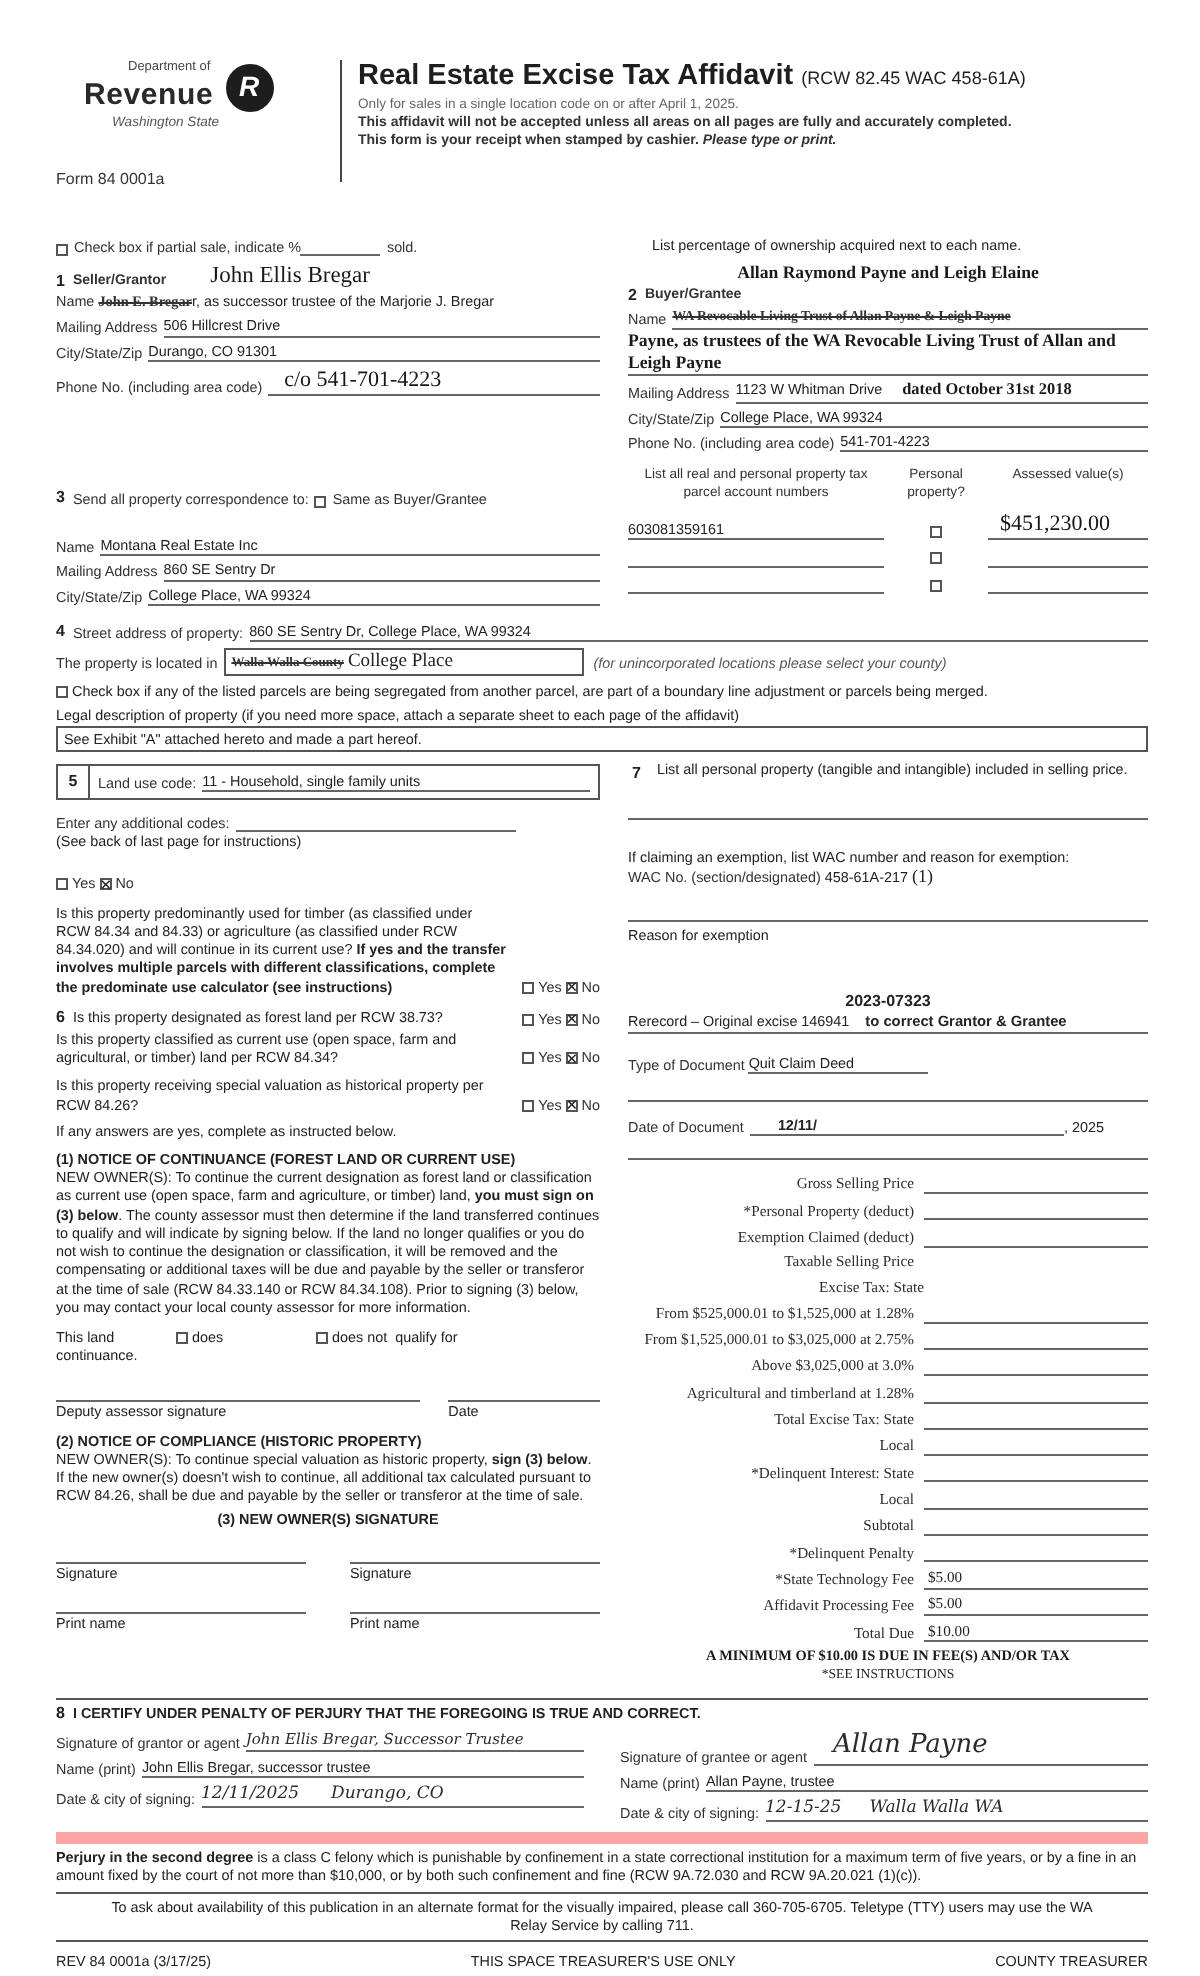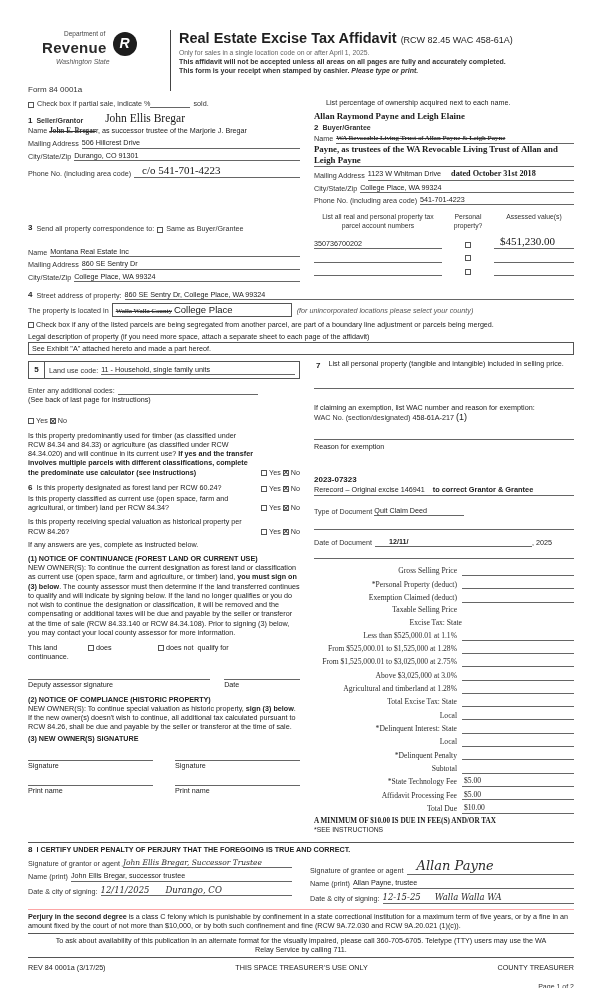--- a/index.html
+++ b/index.html
@@ -1,21 +1,21 @@
 <!DOCTYPE html>
 <html><head>
 <meta charset="utf-8">
 <style>
 *{margin:0;padding:0;box-sizing:border-box}
 html,body{background:#ececec}
 body{font-family:"Liberation Sans",sans-serif;color:#222;-webkit-font-smoothing:antialiased}
 .page{width:600px;height:988px;background:#fff;margin:0 auto;position:relative;padding:30px 26px 14px 28px;overflow:hidden;font-size:7.2px;line-height:1.28}
 .b{font-weight:bold}
 .i{font-style:italic}
-.serif{font-family:Liberation Sans, sans-serif}
+.serif{font-family:Liberation Serif, serif}
 .struck{text-decoration:line-through;font-family:"Liberation Serif",serif;font-weight:bold;color:#333}
 .gray{color:#555}
 
 .hdr{display:flex;align-items:flex-start}
 .logo-blk{width:136px;flex:none}
 .logo-row{display:flex;align-items:flex-start;gap:3px;padding-left:14px}
 .logo-txt .dep{font-size:6.5px;color:#444;padding-left:22px}
 .logo-txt .rev{font-size:15px;font-weight:bold;letter-spacing:.3px;color:#2a2a2a}
 .logo-txt .was{font-size:6.8px;font-style:italic;color:#555;padding-left:14px}
 .logo-mark{width:24px;height:24px;border-radius:50%;background:#1d1d1d;color:#fff;display:flex;align-items:center;justify-content:center;font-weight:bold;font-size:14px;font-style:italic;margin-top:2px}
@@ -28,21 +28,21 @@
 .title-note2{font-size:7px;color:#333;font-weight:bold}
 .title-note3{font-size:7px;color:#333;font-weight:bold}
 
 .cb{display:inline-block;width:6px;height:6px;border:1px solid #555;vertical-align:-1px;position:relative;background:#fff}
 .cb.x::after{content:"✕";position:absolute;left:-1px;top:-2.5px;font-size:7.5px;color:#222;font-style:normal}
 .frow{display:flex;align-items:flex-end;min-height:10px}
 .fillg{flex:1;border-bottom:1px solid #666;margin-left:3px;min-height:8px}
 .fill{display:inline-block;border-bottom:1px solid #666;min-height:8px;vertical-align:bottom}
 .lbl{white-space:nowrap;color:#333}
 
-.partial{display:flex;margin-top:3px}
+.partial{display:flex;margin-top:23px}
 .partial .lhalf{width:286px;flex:none}
 .partial .rhalf{flex:1;padding-left:12px}
 
 .cols{display:flex}
 .col-l{width:286px;flex:none;padding-right:14px}
 .col-r{flex:1}
 .secnum{font-weight:bold;font-size:8px;margin-right:4px}
 .party-hdr{display:flex;align-items:flex-end}
 .typed-name{font-family:"Liberation Serif",serif;font-size:11.5px;color:#1a1a1a}
 .typed-name-sm{font-family:"Liberation Serif",serif;font-weight:bold;font-size:8.8px;color:#1a1a1a}
@@ -79,26 +79,26 @@
 .sig-pair .sp{flex:1}
 .sigline{border-bottom:1px solid #666;min-height:10px}
 
 .s8{border-top:1px solid #555;margin-top:7px;padding-top:2px}
 .s8 .half{display:flex;gap:18px}
 .s8 .hcol{flex:1}
 .s8row{display:flex;align-items:flex-end;margin-top:3px}
 .script-sm{font-family:"DejaVu Serif",serif;font-style:italic;font-size:8.5px;color:#2b2b2b;white-space:nowrap}
 .script-lg{font-family:"DejaVu Serif",serif;font-style:italic;font-size:13px;color:#2b2b2b;white-space:nowrap}
 
-.perjury{border-top:1px solid #fca5a5;border-bottom:1px solid #555;margin-top:5px;padding:2px 0 3px}
+.perjury{border-top:6px solid #fca5a5;border-bottom:1px solid #555;margin-top:5px;padding:2px 0 3px}
 .access{text-align:center;padding:2px 18px 3px;border-bottom:1px solid #555}
 .footer{display:flex;justify-content:space-between;align-items:flex-start;margin-top:5px;font-size:7.2px}
 .pageno{text-align:right;margin-top:10px;font-size:7px;color:#333}
 .mt2{margin-top:2px}.mt3{margin-top:3px}.mt4{margin-top:4px}.mt6{margin-top:6px}.mt8{margin-top:8px}
-.ctr{}
+.ctr{text-align:center}
 .small-hdr{font-size:6.8px;text-align:center;color:#333}
 </style>
 </head>
 <body>
 
 <div class="page">
 
   <div class="hdr">
     <div class="logo-blk">
       <div class="logo-row">
@@ -200,21 +200,21 @@
           <span class="fillg"><span>College Place, WA 99324</span></span>
         </div>
     </div>
     <div class="col-r">
       <div class="ptable">
         <div class="pt-c1 small-hdr">List all real and personal property tax parcel account numbers</div>
         <div class="pt-c2 small-hdr">Personal property?</div>
         <div class="pt-c3 small-hdr">Assessed value(s)</div>
       </div>
       <div class="prow">
-        <span class="pn"><span>350736700202</span></span>
+        <span class="pn"><span>603081359161</span></span>
         <span class="pc"><span class="cb"></span></span>
         <span class="pv"><span class="big-serif">$451,230.00</span></span>
       </div>
       <div class="prow">
         <span class="pn"><span></span></span>
         <span class="pc"><span class="cb"></span></span>
         <span class="pv"><span class="big-serif"></span></span>
       </div>
       <div class="prow">
         <span class="pn"><span></span></span>
@@ -257,21 +257,21 @@
 
       <div class="qrow" style="margin-top:12px">
         <span class="yn"><span class="cb"></span><span>Yes</span> <span class="cb x"></span><span>No</span></span>
       </div>
       <div class="qrow">
         <p><span>Is this property predominantly used for timber (as classified under RCW 84.34 and 84.33) or agriculture (as classified under RCW 84.34.020) and will continue in its current use? </span><span class="b">If yes and the transfer involves multiple parcels with different classifications, complete the predominate use calculator (see instructions)</span></p>
         <span class="yn"><span class="cb"></span><span>Yes</span> <span class="cb x"></span><span>No</span></span>
       </div>
 
       <div class="qrow mt6">
-        <p><span class="secnum">6</span><span>Is this property designated as forest land per RCW 60.24?</span></p>
+        <p><span class="secnum">6</span><span>Is this property designated as forest land per RCW 38.73?</span></p>
         <span class="yn"><span class="cb"></span><span>Yes</span> <span class="cb x"></span><span>No</span></span>
       </div>
       <div class="qrow" style="margin-top:1px">
         <p>Is this property classified as current use (open space, farm and agricultural, or timber) land per RCW 84.34?</p>
         <span class="yn"><span class="cb"></span><span>Yes</span> <span class="cb x"></span><span>No</span></span>
       </div>
       <div class="qrow">
         <p>Is this property receiving special valuation as historical property per RCW 84.26?</p>
         <span class="yn"><span class="cb"></span><span>Yes</span> <span class="cb x"></span><span>No</span></span>
       </div>
@@ -366,24 +366,20 @@
           </div>
         <div class="fee-row">
             <span class="fee-lbl">Taxable Selling Price</span>
             <span class="fee-fill nl"><span class="fee-val"></span></span>
           </div>
         <div class="fee-row">
             <span class="fee-lbl" style="padding-right:60px">Excise Tax: State</span>
             <span class="fee-fill nl" style="width:52px"></span>
           </div>
         <div class="fee-row">
-            <span class="fee-lbl">Less than $525,000.01 at 1.1%</span>
-            <span class="fee-fill"><span class="fee-val"></span></span>
-          </div>
-        <div class="fee-row">
             <span class="fee-lbl">From $525,000.01 to $1,525,000 at 1.28%</span>
             <span class="fee-fill"><span class="fee-val"></span></span>
           </div>
         <div class="fee-row">
             <span class="fee-lbl">From $1,525,000.01 to $3,025,000 at 2.75%</span>
             <span class="fee-fill"><span class="fee-val"></span></span>
           </div>
         <div class="fee-row">
             <span class="fee-lbl">Above $3,025,000 at 3.0%</span>
             <span class="fee-fill"><span class="fee-val"></span></span>
@@ -402,25 +398,25 @@
           </div>
         <div class="fee-row">
             <span class="fee-lbl">*Delinquent Interest: State</span>
             <span class="fee-fill"><span class="fee-val"></span></span>
           </div>
         <div class="fee-row">
             <span class="fee-lbl">Local</span>
             <span class="fee-fill"><span class="fee-val"></span></span>
           </div>
         <div class="fee-row">
+            <span class="fee-lbl">Subtotal</span>
+            <span class="fee-fill"><span class="fee-val"></span></span>
+          </div>
+        <div class="fee-row">
             <span class="fee-lbl">*Delinquent Penalty</span>
-            <span class="fee-fill"><span class="fee-val"></span></span>
-          </div>
-        <div class="fee-row">
-            <span class="fee-lbl">Subtotal</span>
             <span class="fee-fill"><span class="fee-val"></span></span>
           </div>
         <div class="fee-row">
             <span class="fee-lbl">*State Technology Fee</span>
             <span class="fee-fill"><span class="fee-val">$5.00</span></span>
           </div>
         <div class="fee-row">
             <span class="fee-lbl">Affidavit Processing Fee</span>
             <span class="fee-fill"><span class="fee-val">$5.00</span></span>
           </div>

